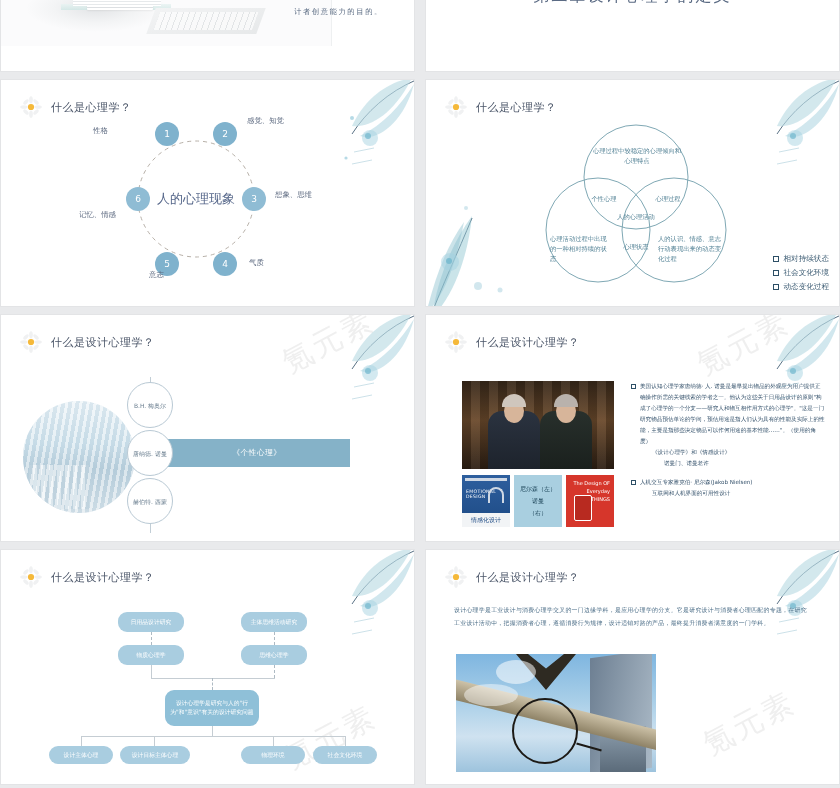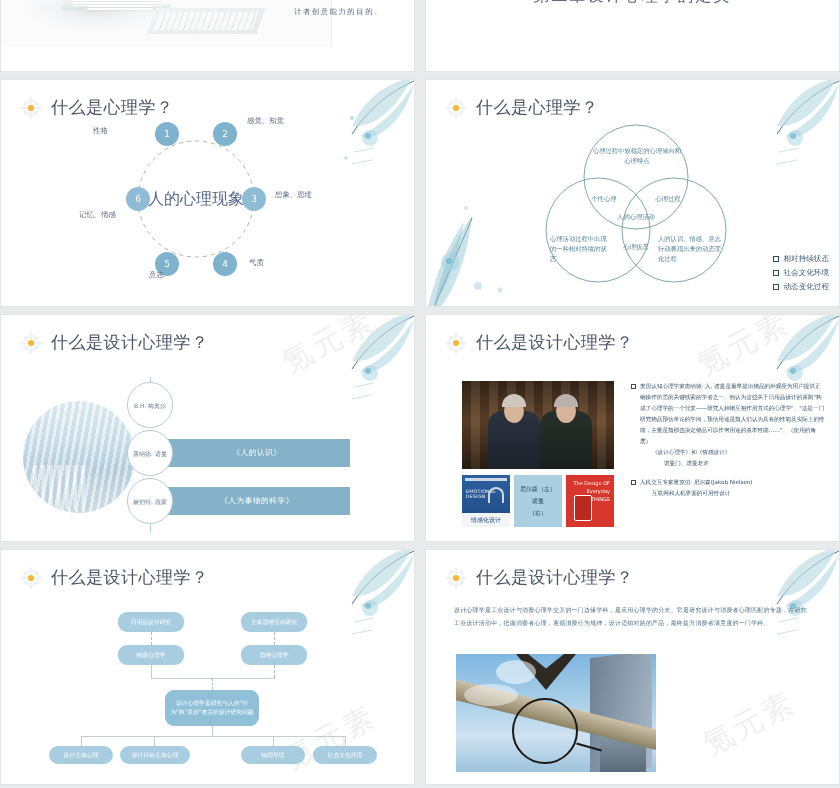--- a/index.html
+++ b/index.html
@@ -44,21 +44,21 @@
     font-family: "DejaVu Sans", sans-serif;
   }
 
   
   .title-row {
     position: absolute; left: 19px; top: 16px;
     display: flex; align-items: center; gap: 9px;
   }
   .daisy { width: 22px; height: 22px; flex: none; }
   .slide-title {
-    font-size: 17px; color: #4a5568; letter-spacing: .5px;
+    font-size: 11px; color: #4a5568; letter-spacing: .5px;
     font-family: "DejaVu Sans", sans-serif; white-space: nowrap;
   }
 
   
   .s1-photo {
     position:absolute; left:0; top:0; width: 330px; height: 46px;
     background:
       radial-gradient(ellipse 70px 24px at 95px 8px, #e2e4e6 0%, #f3f4f5 60%, #fbfbfc 100%),
       linear-gradient(#fcfcfd, #f6f7f8);
   }
@@ -107,21 +107,21 @@
   .cyc-node {
     position:absolute; width:24px; height:24px; border-radius:50%;
     background:#7fb2cd; color:#fff; font-size:9px;
     display:flex; align-items:center; justify-content:center;
     font-family:"DejaVu Sans", sans-serif;
   }
   .cyc-node.n6 { background:#8fbcd4; }
   .cyc-node.n3 { background:#8fbcd4; }
   .cyc-center {
     position:absolute; left:50%; top:50%; transform:translate(-50%,-50%);
-    font-size:16px; color:#56678a; font-family:"DejaVu Sans", sans-serif;
+    font-size:13px; color:#56678a; font-family:"DejaVu Sans", sans-serif;
     white-space:nowrap;
   }
   .cyc-lab {
     position:absolute; font-size:7.4px; color:#5d6a80;
     font-family:"DejaVu Sans", sans-serif; white-space:nowrap;
   }
   .cycle-caption {
     position:absolute; left:0; right:0; bottom:24px; text-align:center;
     font-size:9px; color:#5a6a84; font-family:"DejaVu Sans", sans-serif;
   }
@@ -429,24 +429,23 @@
     </div>
 
     <div class="s4-photo"></div>
 
     <div class="nline" style="top:62px;  height:28px;"></div>
     <div class="nline" style="top:136px; height:22px;"></div>
     <div class="nline" style="top:196px; height:22px;"></div>
 
     <div class="ncirc" style="top:67px;">B.H. 梅奥尔</div>
 
-    <div class="bar" style="top:124px;">《人的认识》</div>
+    <div class="bar" style="top:124px;">《个性心理》</div>
     <div class="ncirc" style="top:115px;">唐纳德. 诺曼</div>
 
-    <div class="bar" style="top:172px;">《人为事物的科学》</div>
     <div class="ncirc" style="top:163px;">赫伯特. 西蒙</div>
   </div>
 
   <div class="slide">
     <svg class="feather" viewBox="0 0 110 110">
       <g opacity=".85">
         <path d="M108 6 C80 18 58 38 44 60" stroke="#2b4a63" stroke-width="1" fill="none"></path>
         <path d="M104 4 C78 8 56 26 44 52 C62 54 86 40 104 4 Z" fill="#a9d3dd" opacity=".65"></path>
         <path d="M106 10 C92 32 76 50 52 62 C70 68 96 48 106 10 Z" fill="#8cc4d3" opacity=".5"></path>
       </g>

